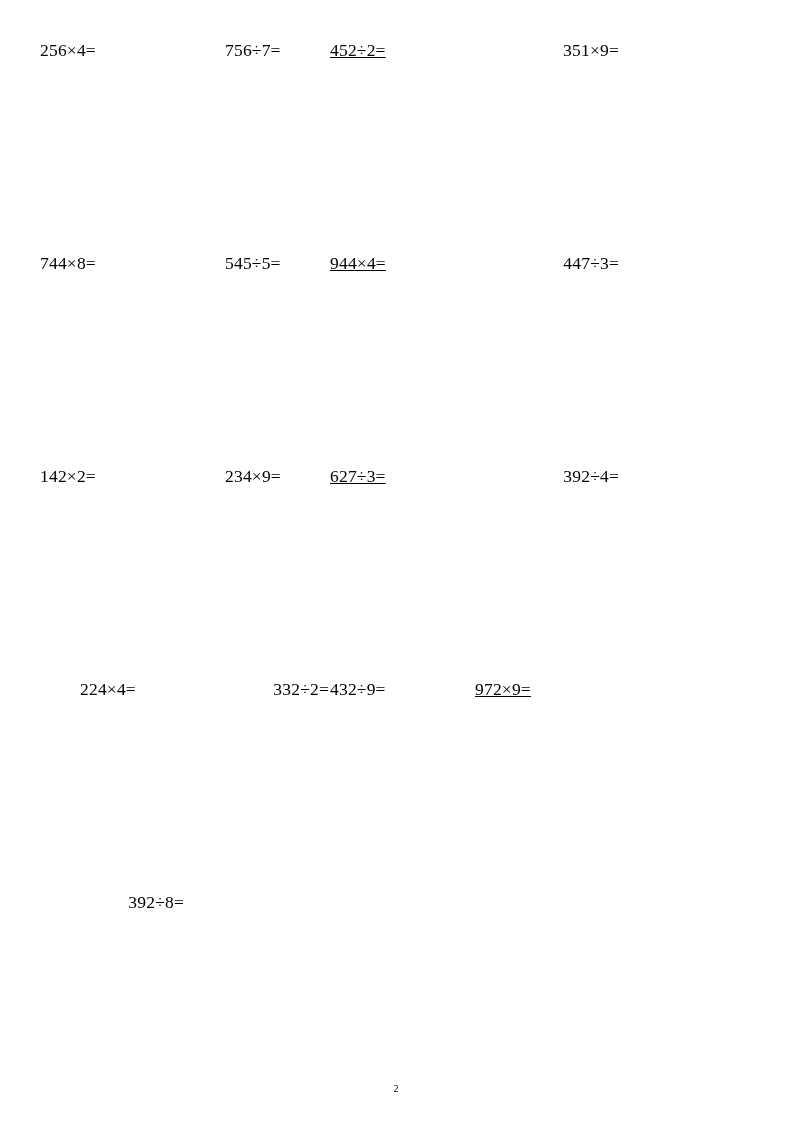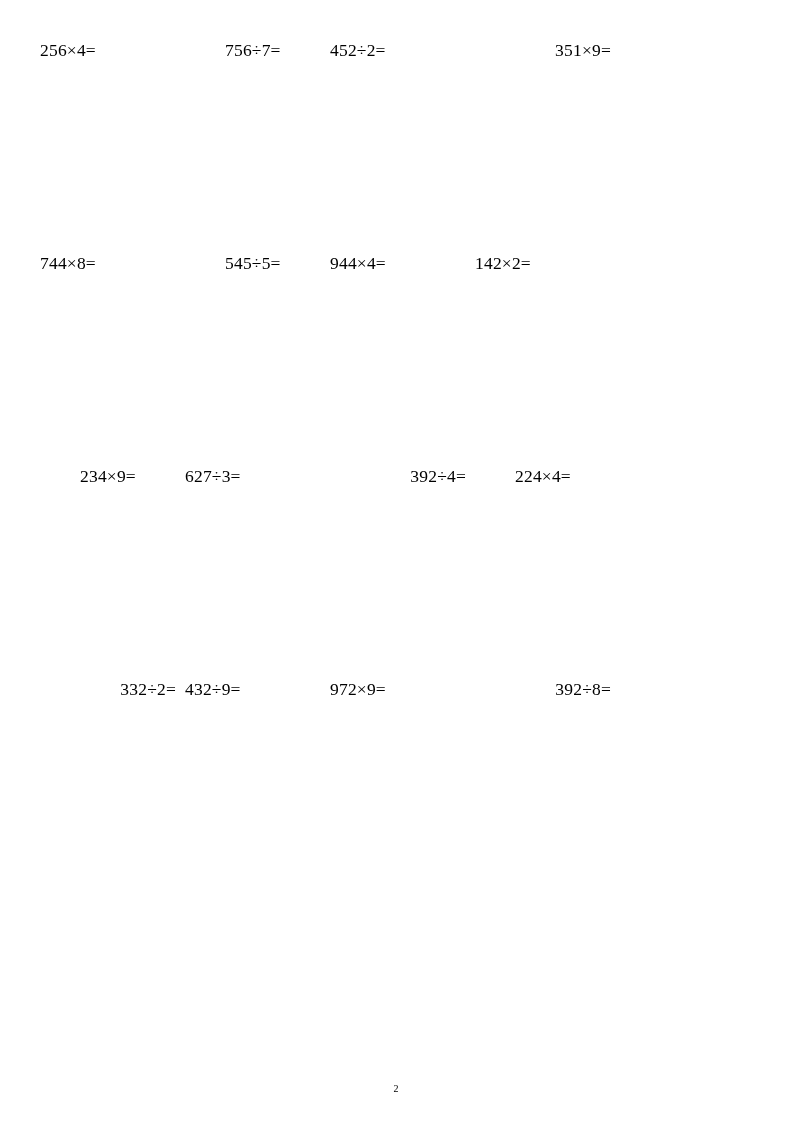--- a/index.html
+++ b/index.html
@@ -38,22 +38,22 @@
     line-height: 1;
     letter-spacing: 0.2px;
     white-space: nowrap;
     display: inline-block;
     position: absolute;
     top: 16px;
   }
   
   .col-0 .problem-text { left: 0px; }
   .col-1 .problem-text { left: 0px; margin-left: 40px; }
-  .col-2 .problem-text { left: 0px; }
-  .col-3 .problem-text { right: 9px; text-align: center; }
+  .col-2 .problem-text { left: 0px; text-decoration: underline; }
+  .col-3 .problem-text { right: 1px; text-align: center; }
 
   .page-number {
     position: absolute;
     bottom: 28px;
     left: 0;
     width: 792px;
     text-align: center;
     font-size: 10px;
     font-family: "Liberation Serif", serif;
     color: #000000;
@@ -81,20 +81,23 @@
 
     <div class="problem-cell col-0">
       <span class="problem-text">744×8=</span>
     </div>
     <div class="problem-cell col-1">
       <span class="problem-text">545÷5=</span>
     </div>
     <div class="problem-cell col-2">
       <span class="problem-text">944×4=</span>
     </div>
+    <div class="problem-cell col-3">
+      <span class="problem-text">447÷3=</span>
+    </div>
 
     <div class="problem-cell col-0">
       <span class="problem-text">142×2=</span>
     </div>
     <div class="problem-cell col-1">
       <span class="problem-text">234×9=</span>
     </div>
     <div class="problem-cell col-2">
       <span class="problem-text">627÷3=</span>
     </div>

